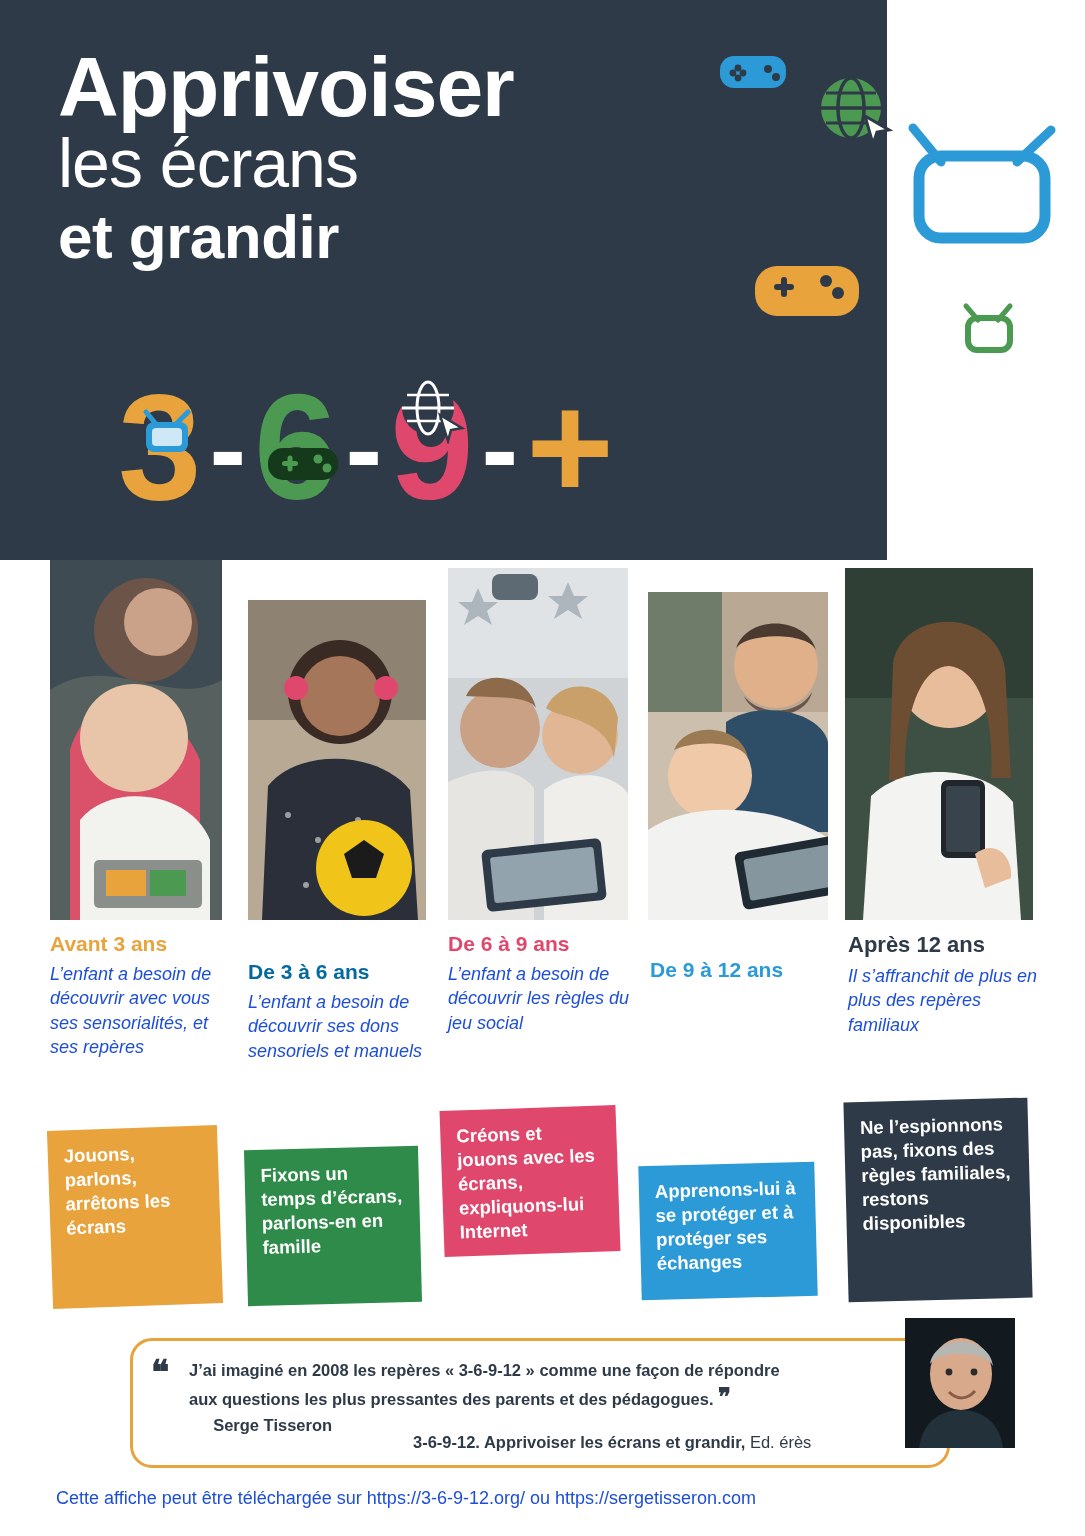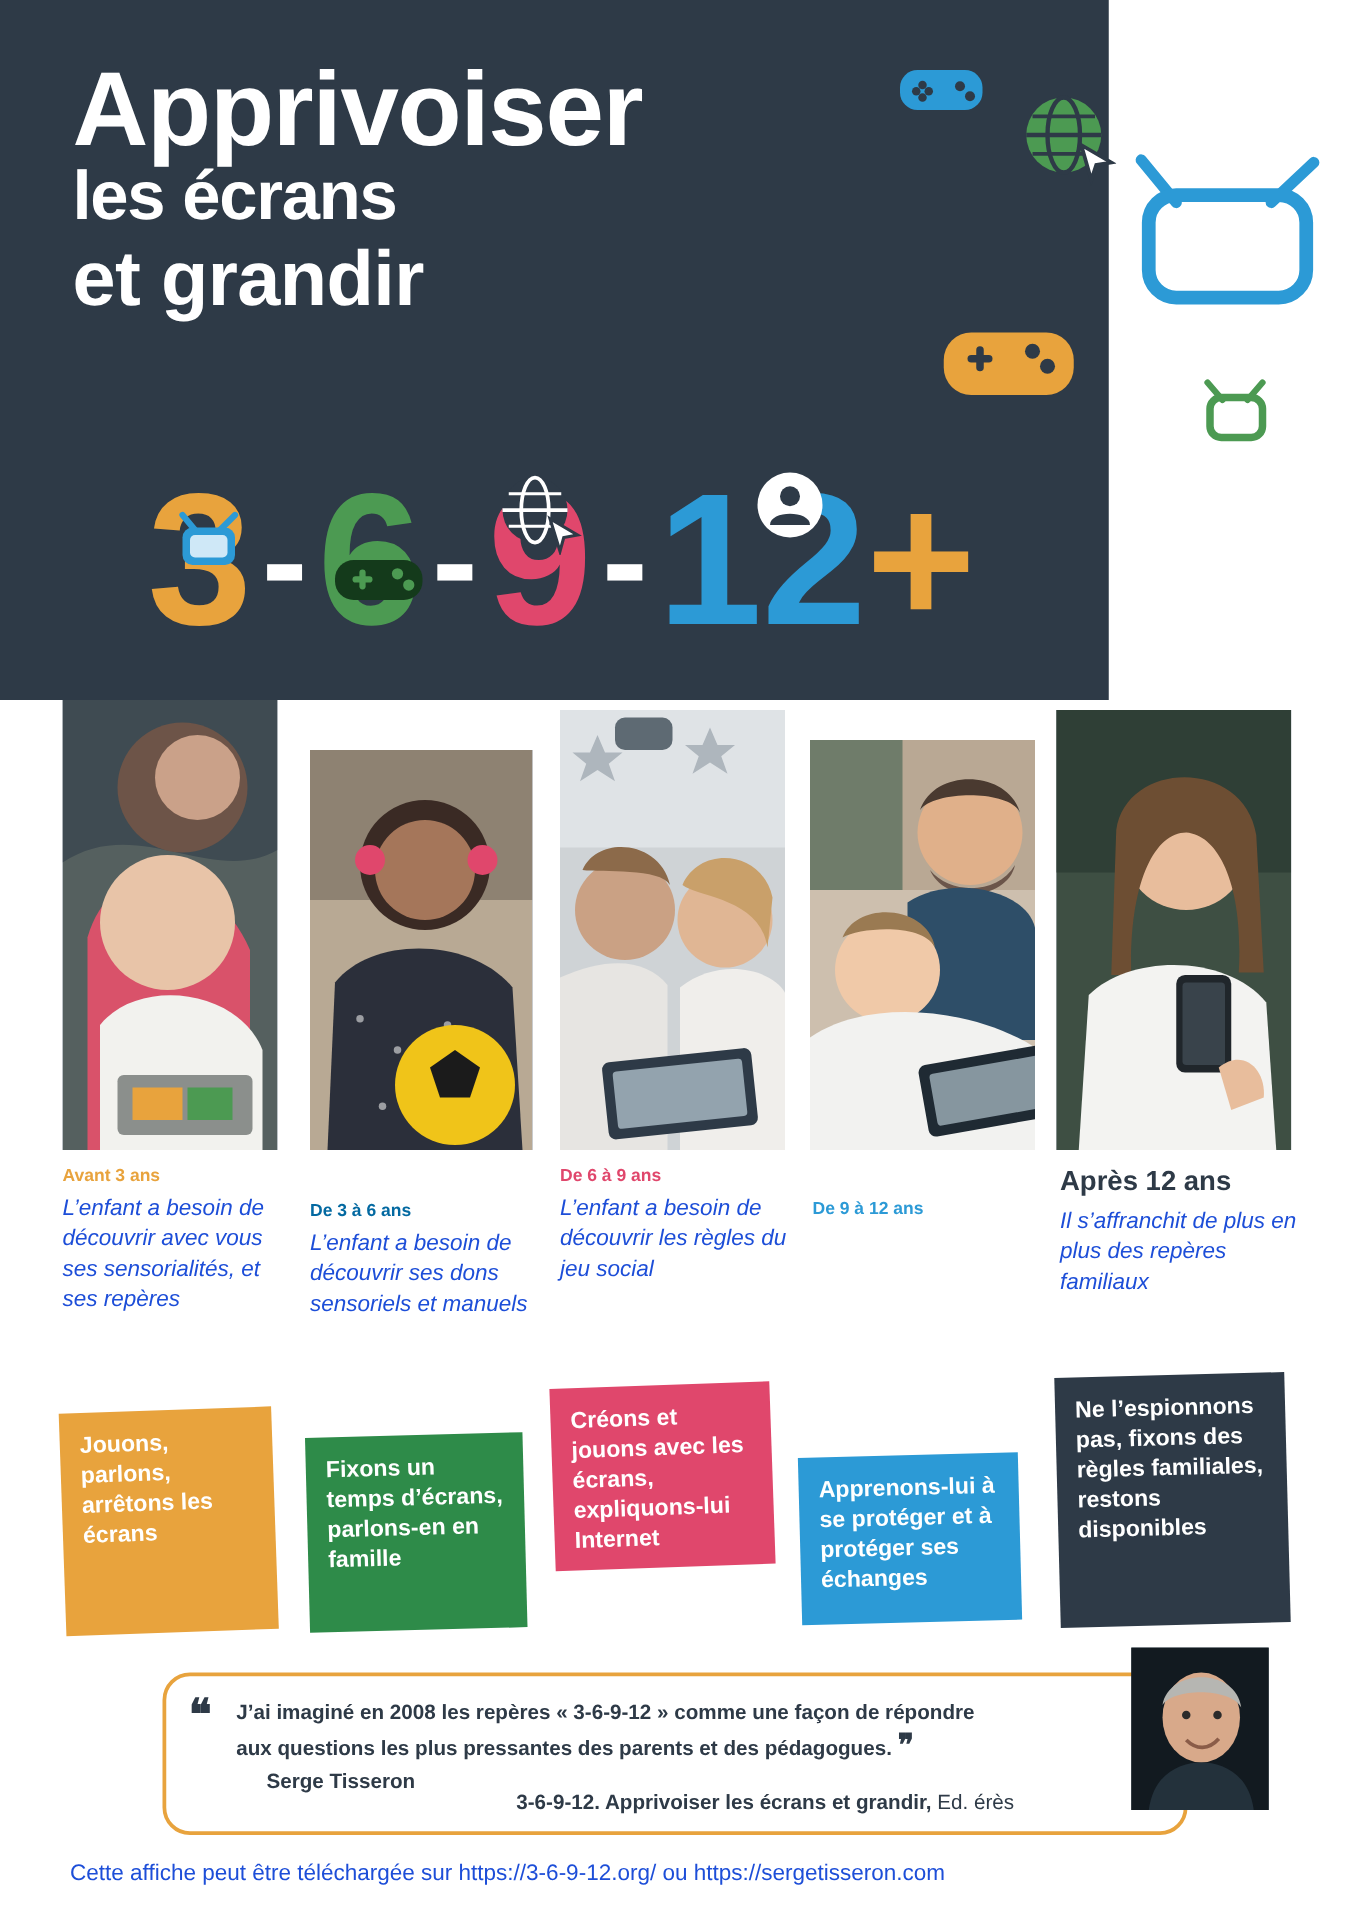--- a/index.html
+++ b/index.html
@@ -29,22 +29,22 @@
     top: 48px;
     color: #ffffff;
   }
   .title-line1 {
     font-size: 84px;
     font-weight: bold;
     letter-spacing: -1px;
     line-height: 0.95;
   }
   .title-line2 {
-    font-size: 55px;
-    font-weight: bold;
+    font-size: 68px;
+    font-weight: normal;
     letter-spacing: -1px;
     line-height: 1.05;
   }
   .title-line3 {
     font-size: 62px;
     font-weight: bold;
     letter-spacing: -0.5px;
     line-height: 1.1;
     margin-top: 4px;
   }
@@ -90,21 +90,21 @@
   .photo {
     position: absolute;
     overflow: hidden;
     background: #9aa3ab;
   }
   .photo .ph-inner { width: 100%; height: 100%; }
 
   
   .age-block { position: absolute; }
   .age-title {
-    font-size: 14px;
+    font-size: 21px;
     font-weight: bold;
     margin-bottom: 6px;
   }
   .age-desc {
     font-size: 18px;
     font-style: italic;
     color: #1d4ed8;
     line-height: 1.35;
   }
   .tip {
@@ -258,28 +258,20 @@
       <svg class="icon-on-num" style="left:8px; top:6px;" width="68" height="66" viewBox="0 0 68 66">
         <circle cx="30" cy="30" r="26" fill="#2e3a47"></circle>
         <ellipse cx="30" cy="30" rx="11" ry="26" fill="none" stroke="#ffffff" stroke-width="3"></ellipse>
         <line x1="4" y1="30" x2="56" y2="30" stroke="#ffffff" stroke-width="3"></line>
         <line x1="9" y1="17" x2="51" y2="17" stroke="#ffffff" stroke-width="2.5"></line>
         <line x1="9" y1="43" x2="51" y2="43" stroke="#ffffff" stroke-width="2.5"></line>
         <path d="M42 37 L64 50 L53 52 L50 63 Z" fill="#ffffff" stroke="#2e3a47" stroke-width="2.5"></path>
       </svg>
     </span>
     <span class="dash">-</span>
-    <span class="num n12">
-      <span>12</span>
-      <svg class="icon-on-num" style="left:78px; top:4px;" width="56" height="56" viewBox="0 0 56 56">
-        <circle cx="28" cy="28" r="26" fill="#ffffff"></circle>
-        <circle cx="28" cy="21" r="8" fill="#2e3a47"></circle>
-        <path d="M12 44 C12 32, 44 32, 44 44 Z" fill="#2e3a47"></path>
-      </svg>
-    </span>
     <span class="plus">+</span>
   </div>
 </div>
 
 <div class="photos">
 
   <div class="photo" style="left:50px; top:560px; width:172px; height:360px;">
     <svg class="ph-inner" viewBox="0 0 172 360" preserveAspectRatio="none">
       <rect width="172" height="360" fill="#55605f"></rect>
       <path d="M0 0 H172 V120 C120 150 60 90 0 130 Z" fill="#3f4b52"></path>

